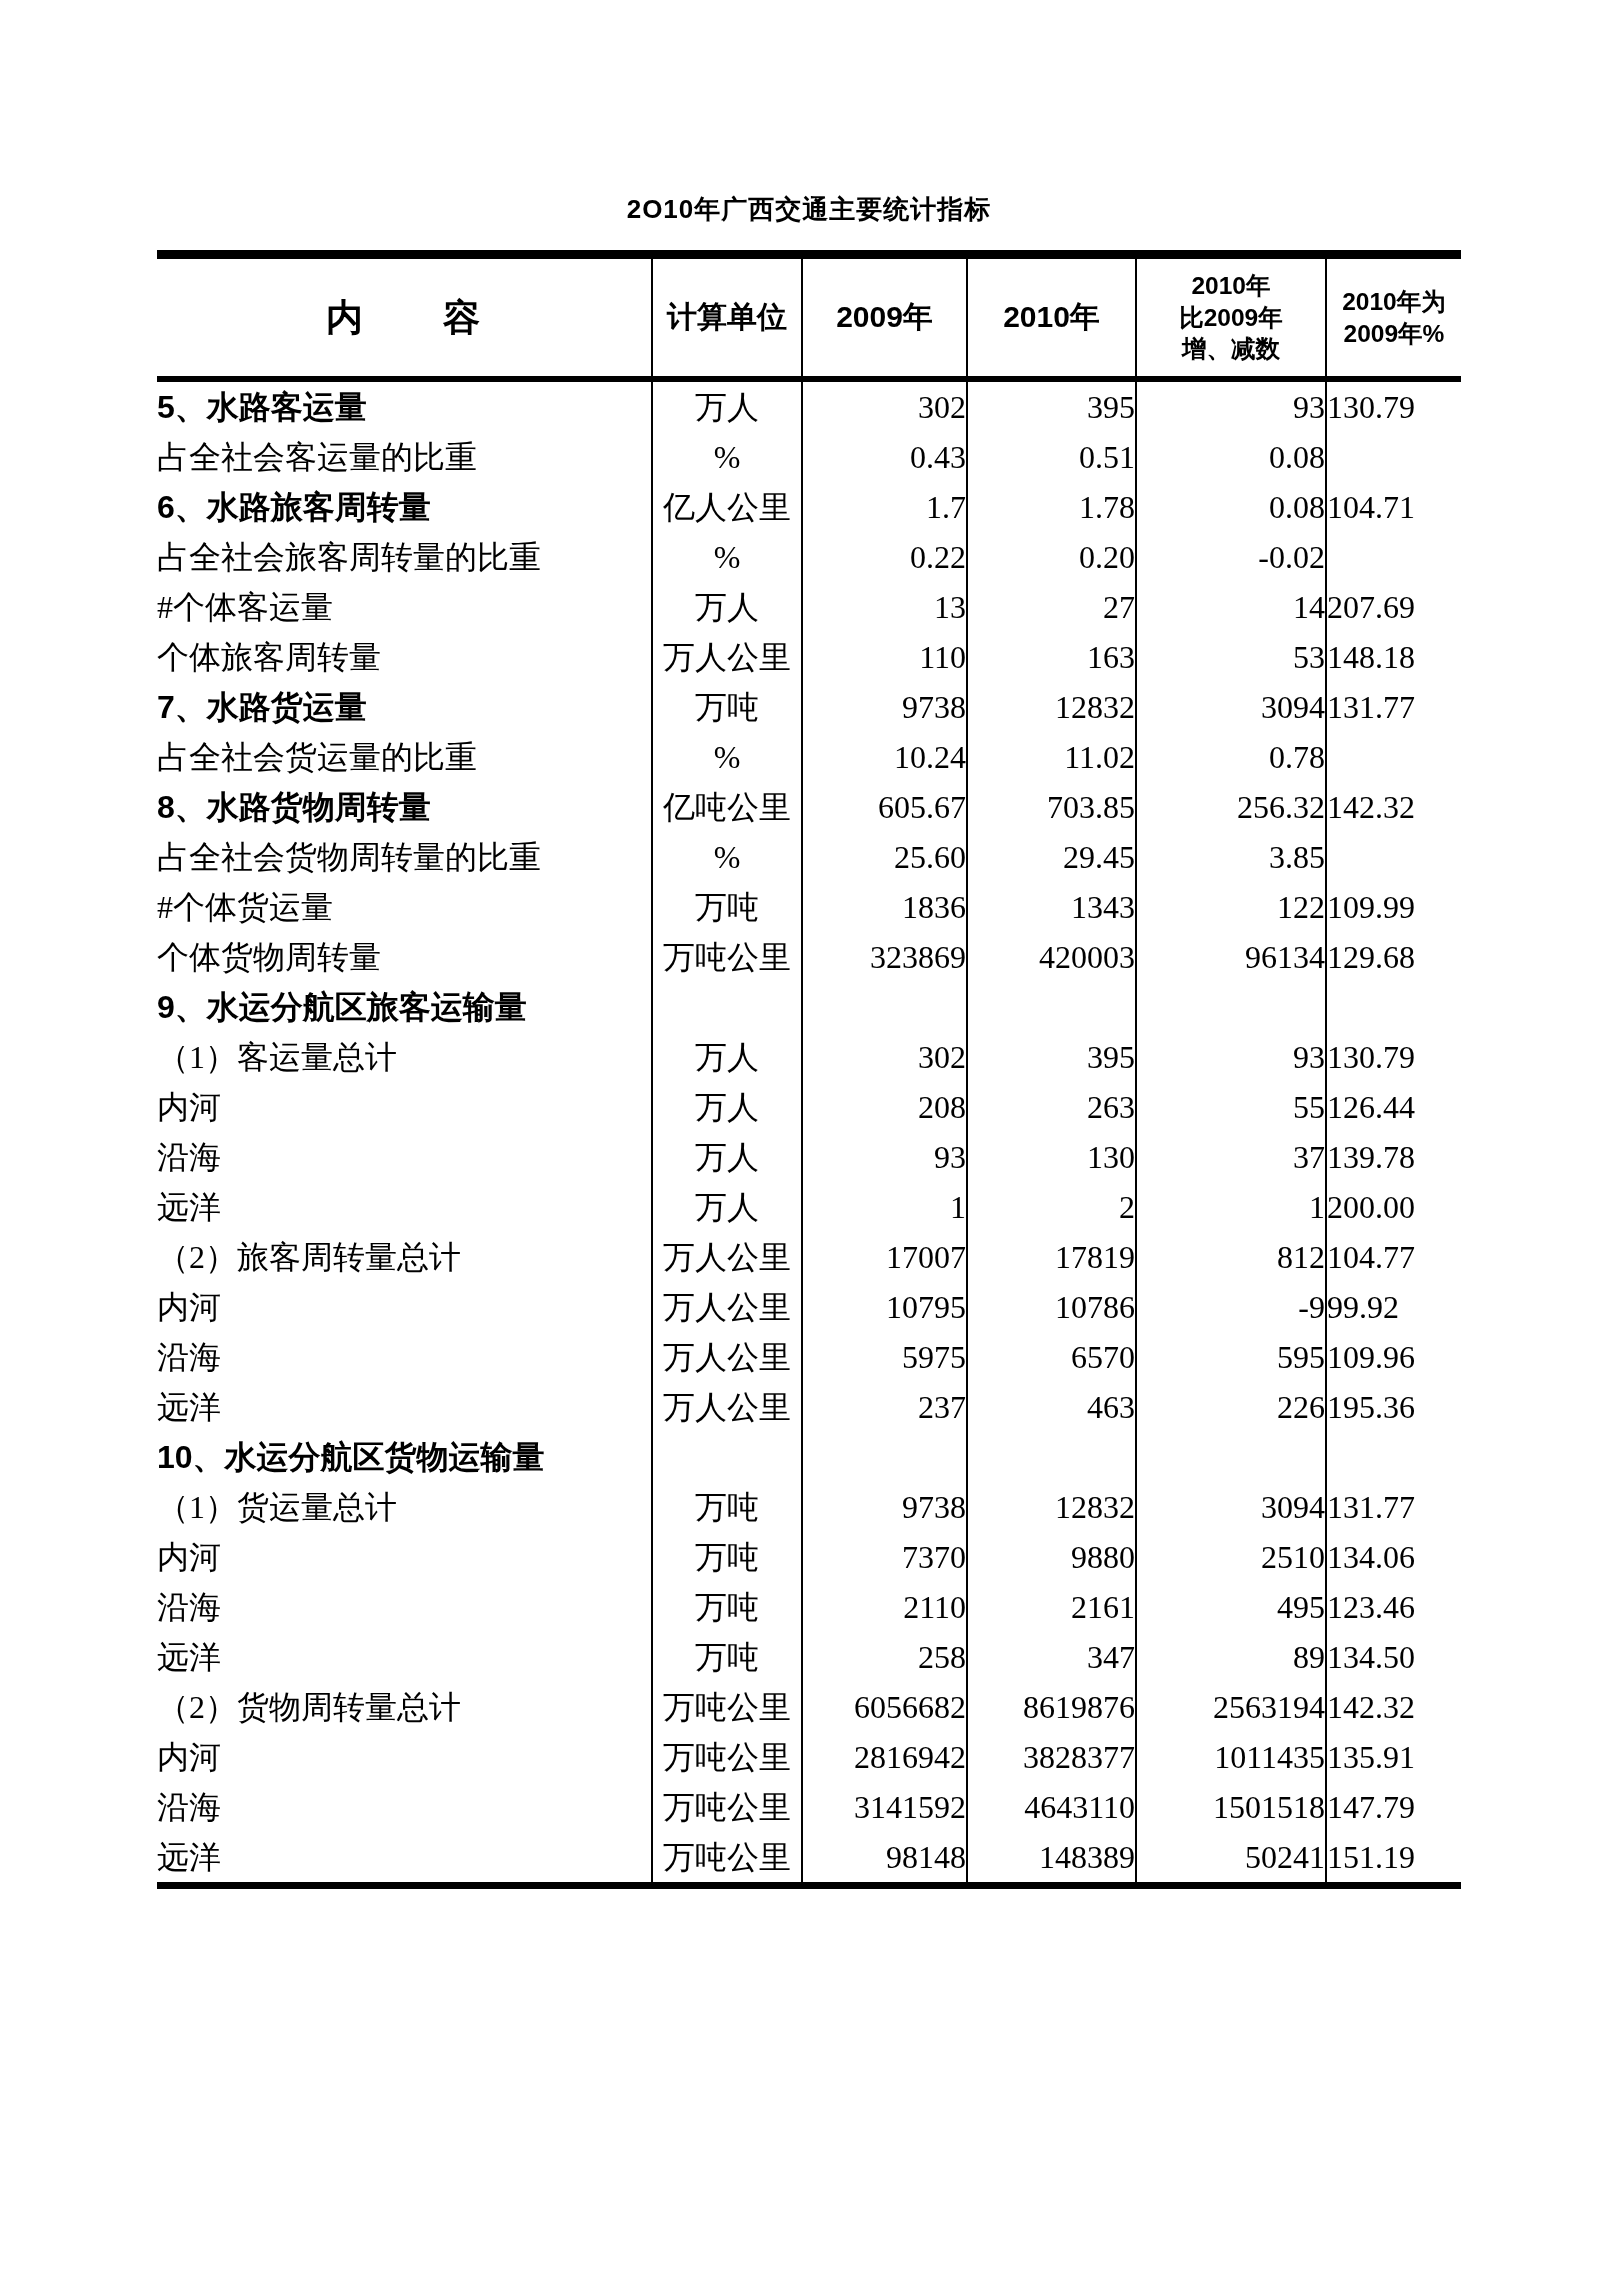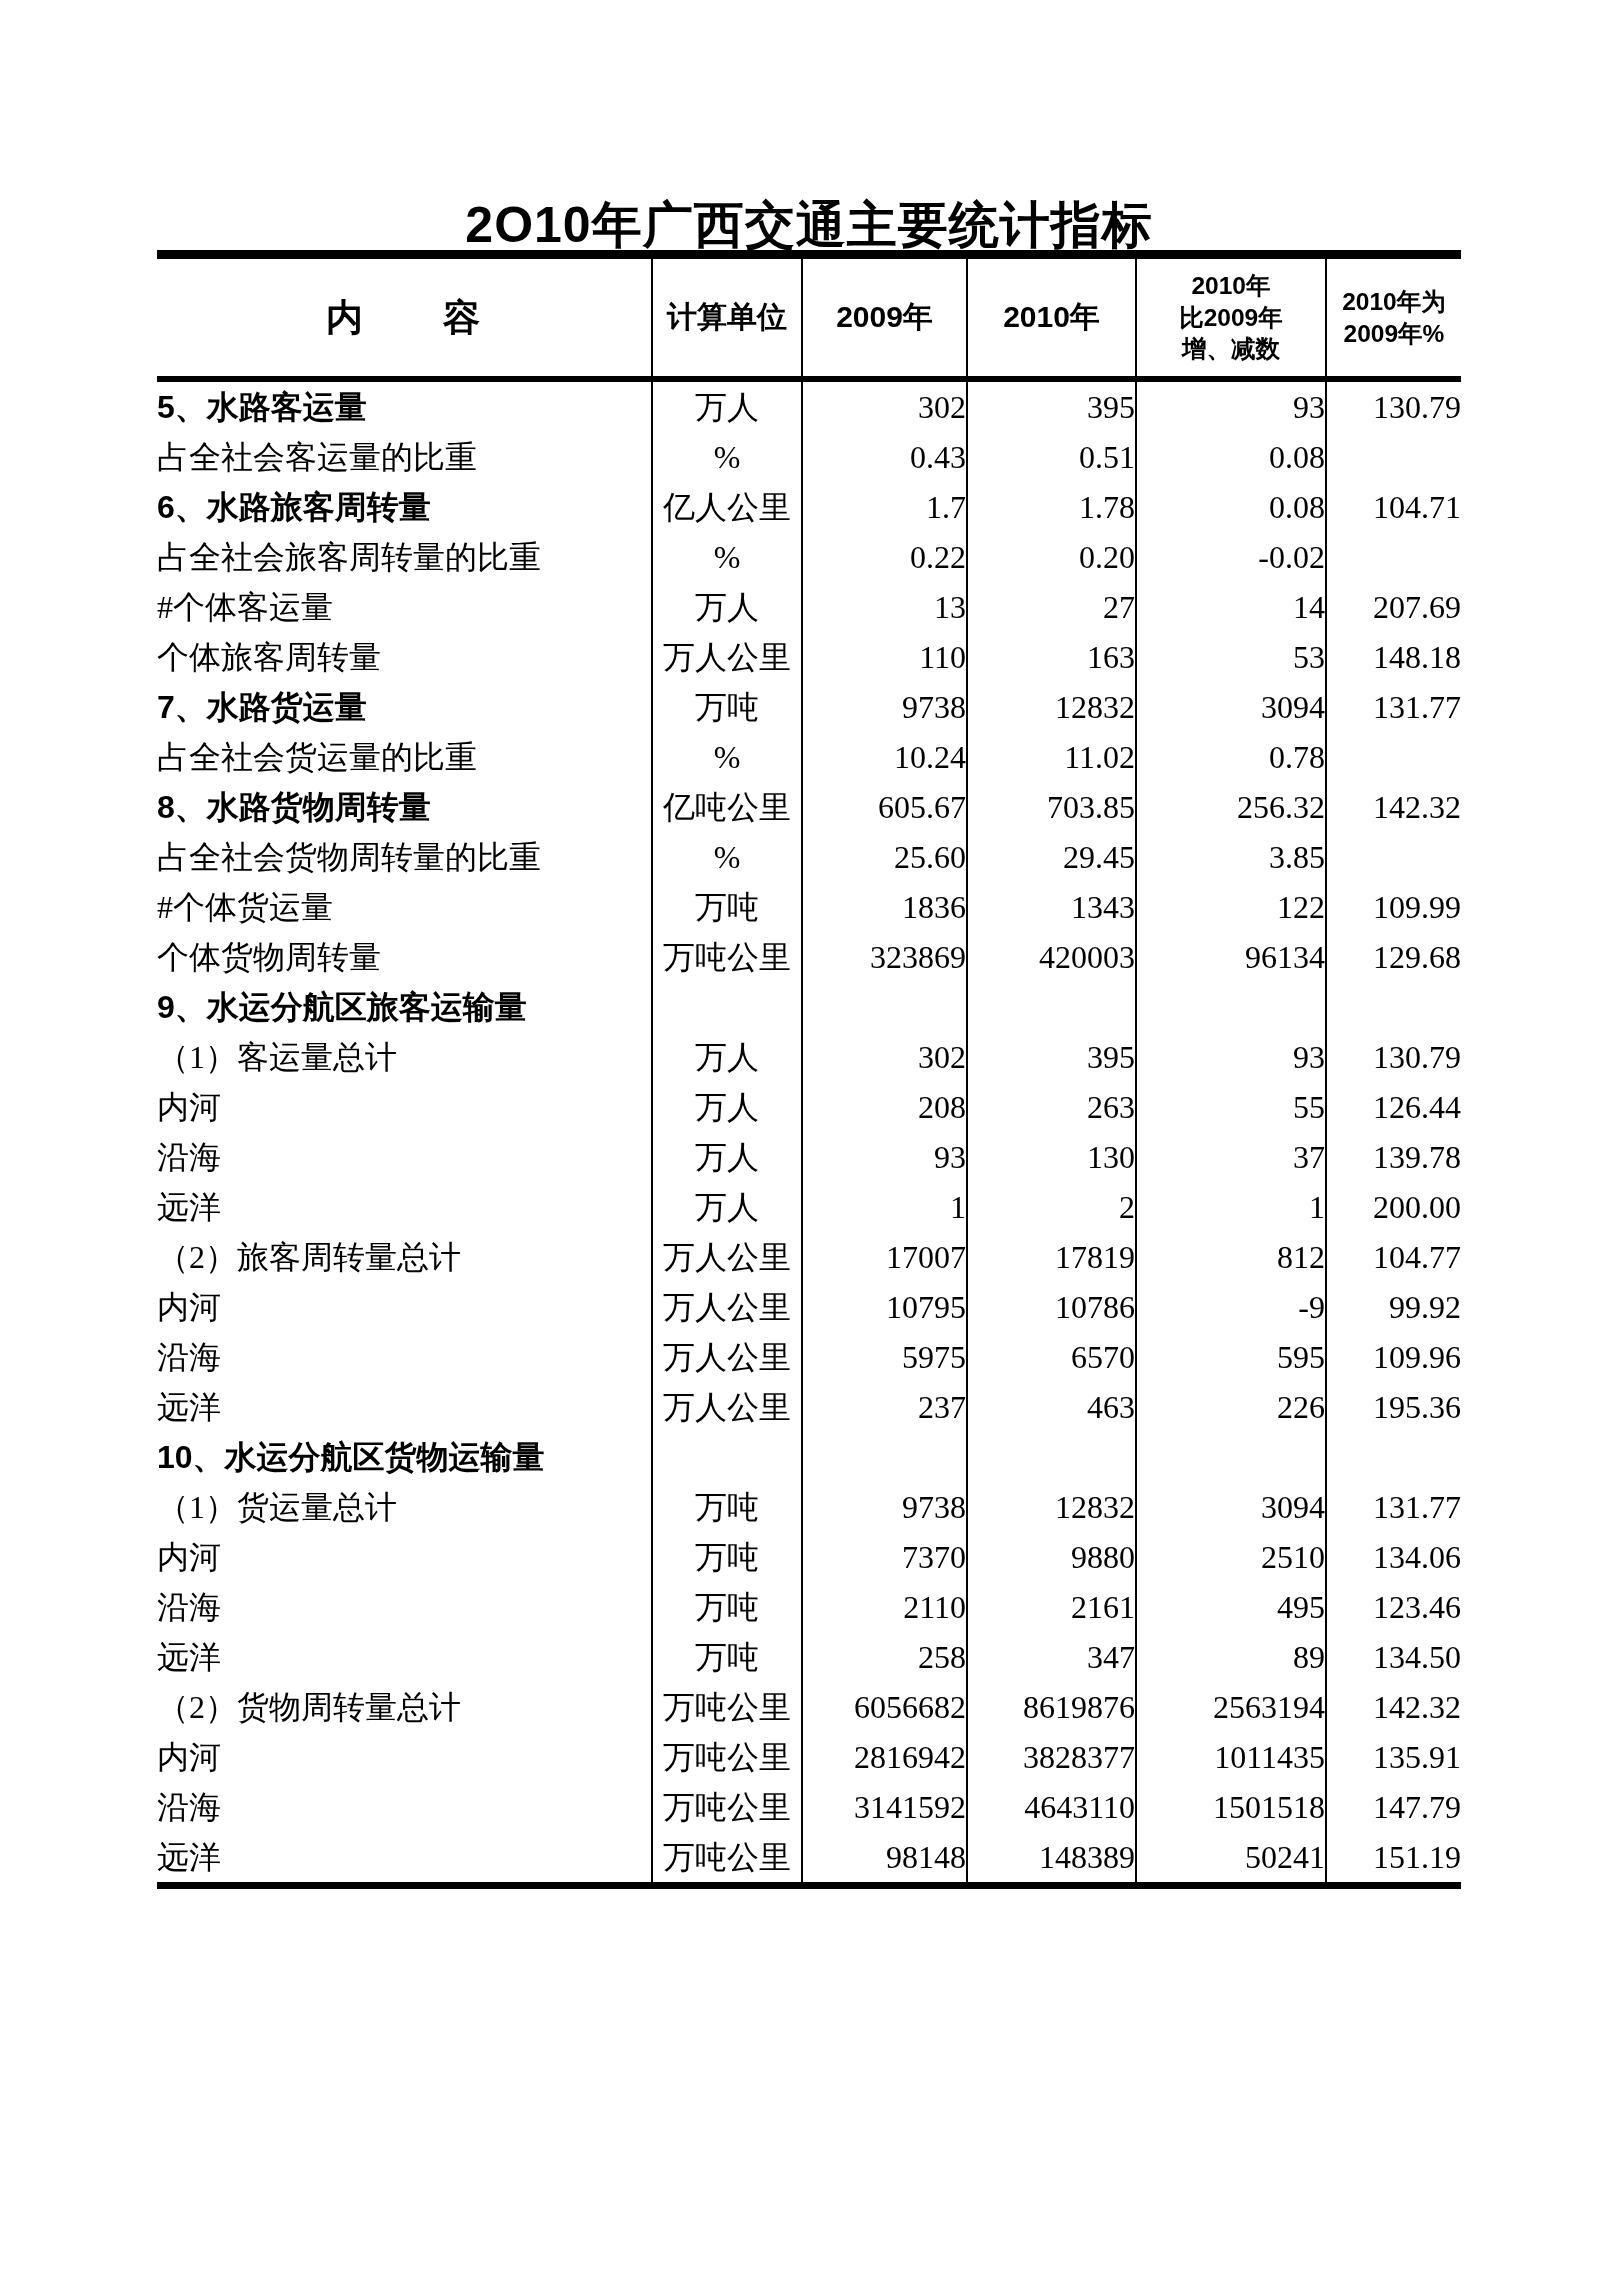--- a/index.html
+++ b/index.html
@@ -15,21 +15,21 @@
     font-family: "Liberation Serif", "DejaVu Serif", serif;
   }
   .page-title {
     position: absolute;
     left: 157px;
     top: 192px;
     width: 1304px;
     text-align: center;
     font-family: "Liberation Sans", "DejaVu Sans", sans-serif;
     font-weight: bold;
-    font-size: 50px;
+    font-size: 26px;
     letter-spacing: 1px;
     white-space: nowrap;
   }
   table.stat-table {
     position: absolute;
     left: 157px;
     top: 250px;
     width: 1304px;
     border-collapse: collapse;
     table-layout: fixed;
@@ -54,21 +54,21 @@
     padding: 0;
     font-size: 32px;
     line-height: 1;
     vertical-align: middle;
     overflow: hidden;
     white-space: nowrap;
   }
   td.c-label { text-align: left; }
   td.c-unit  { text-align: center; font-size: 30px; }
   td.c-num   { text-align: right; padding-right: 5.9px; font-size: 31px; }
-  td.c-pct   { text-align: right; padding-right: 11.8px; font-size: 31px; }
+  td.c-pct   { padding-right: 11.8px; font-size: 31px; }
   
   .ind0 { padding-left: 8.8px;  }
   .ind1 { padding-left: 21.6px; }
   .ind2 { padding-left: 82px; }
   .ind3 { padding-left: 102px; }
   .bold-label {
     font-family: "Liberation Sans", "DejaVu Sans", sans-serif;
     font-weight: bold;
     font-size: 32px;
   }

